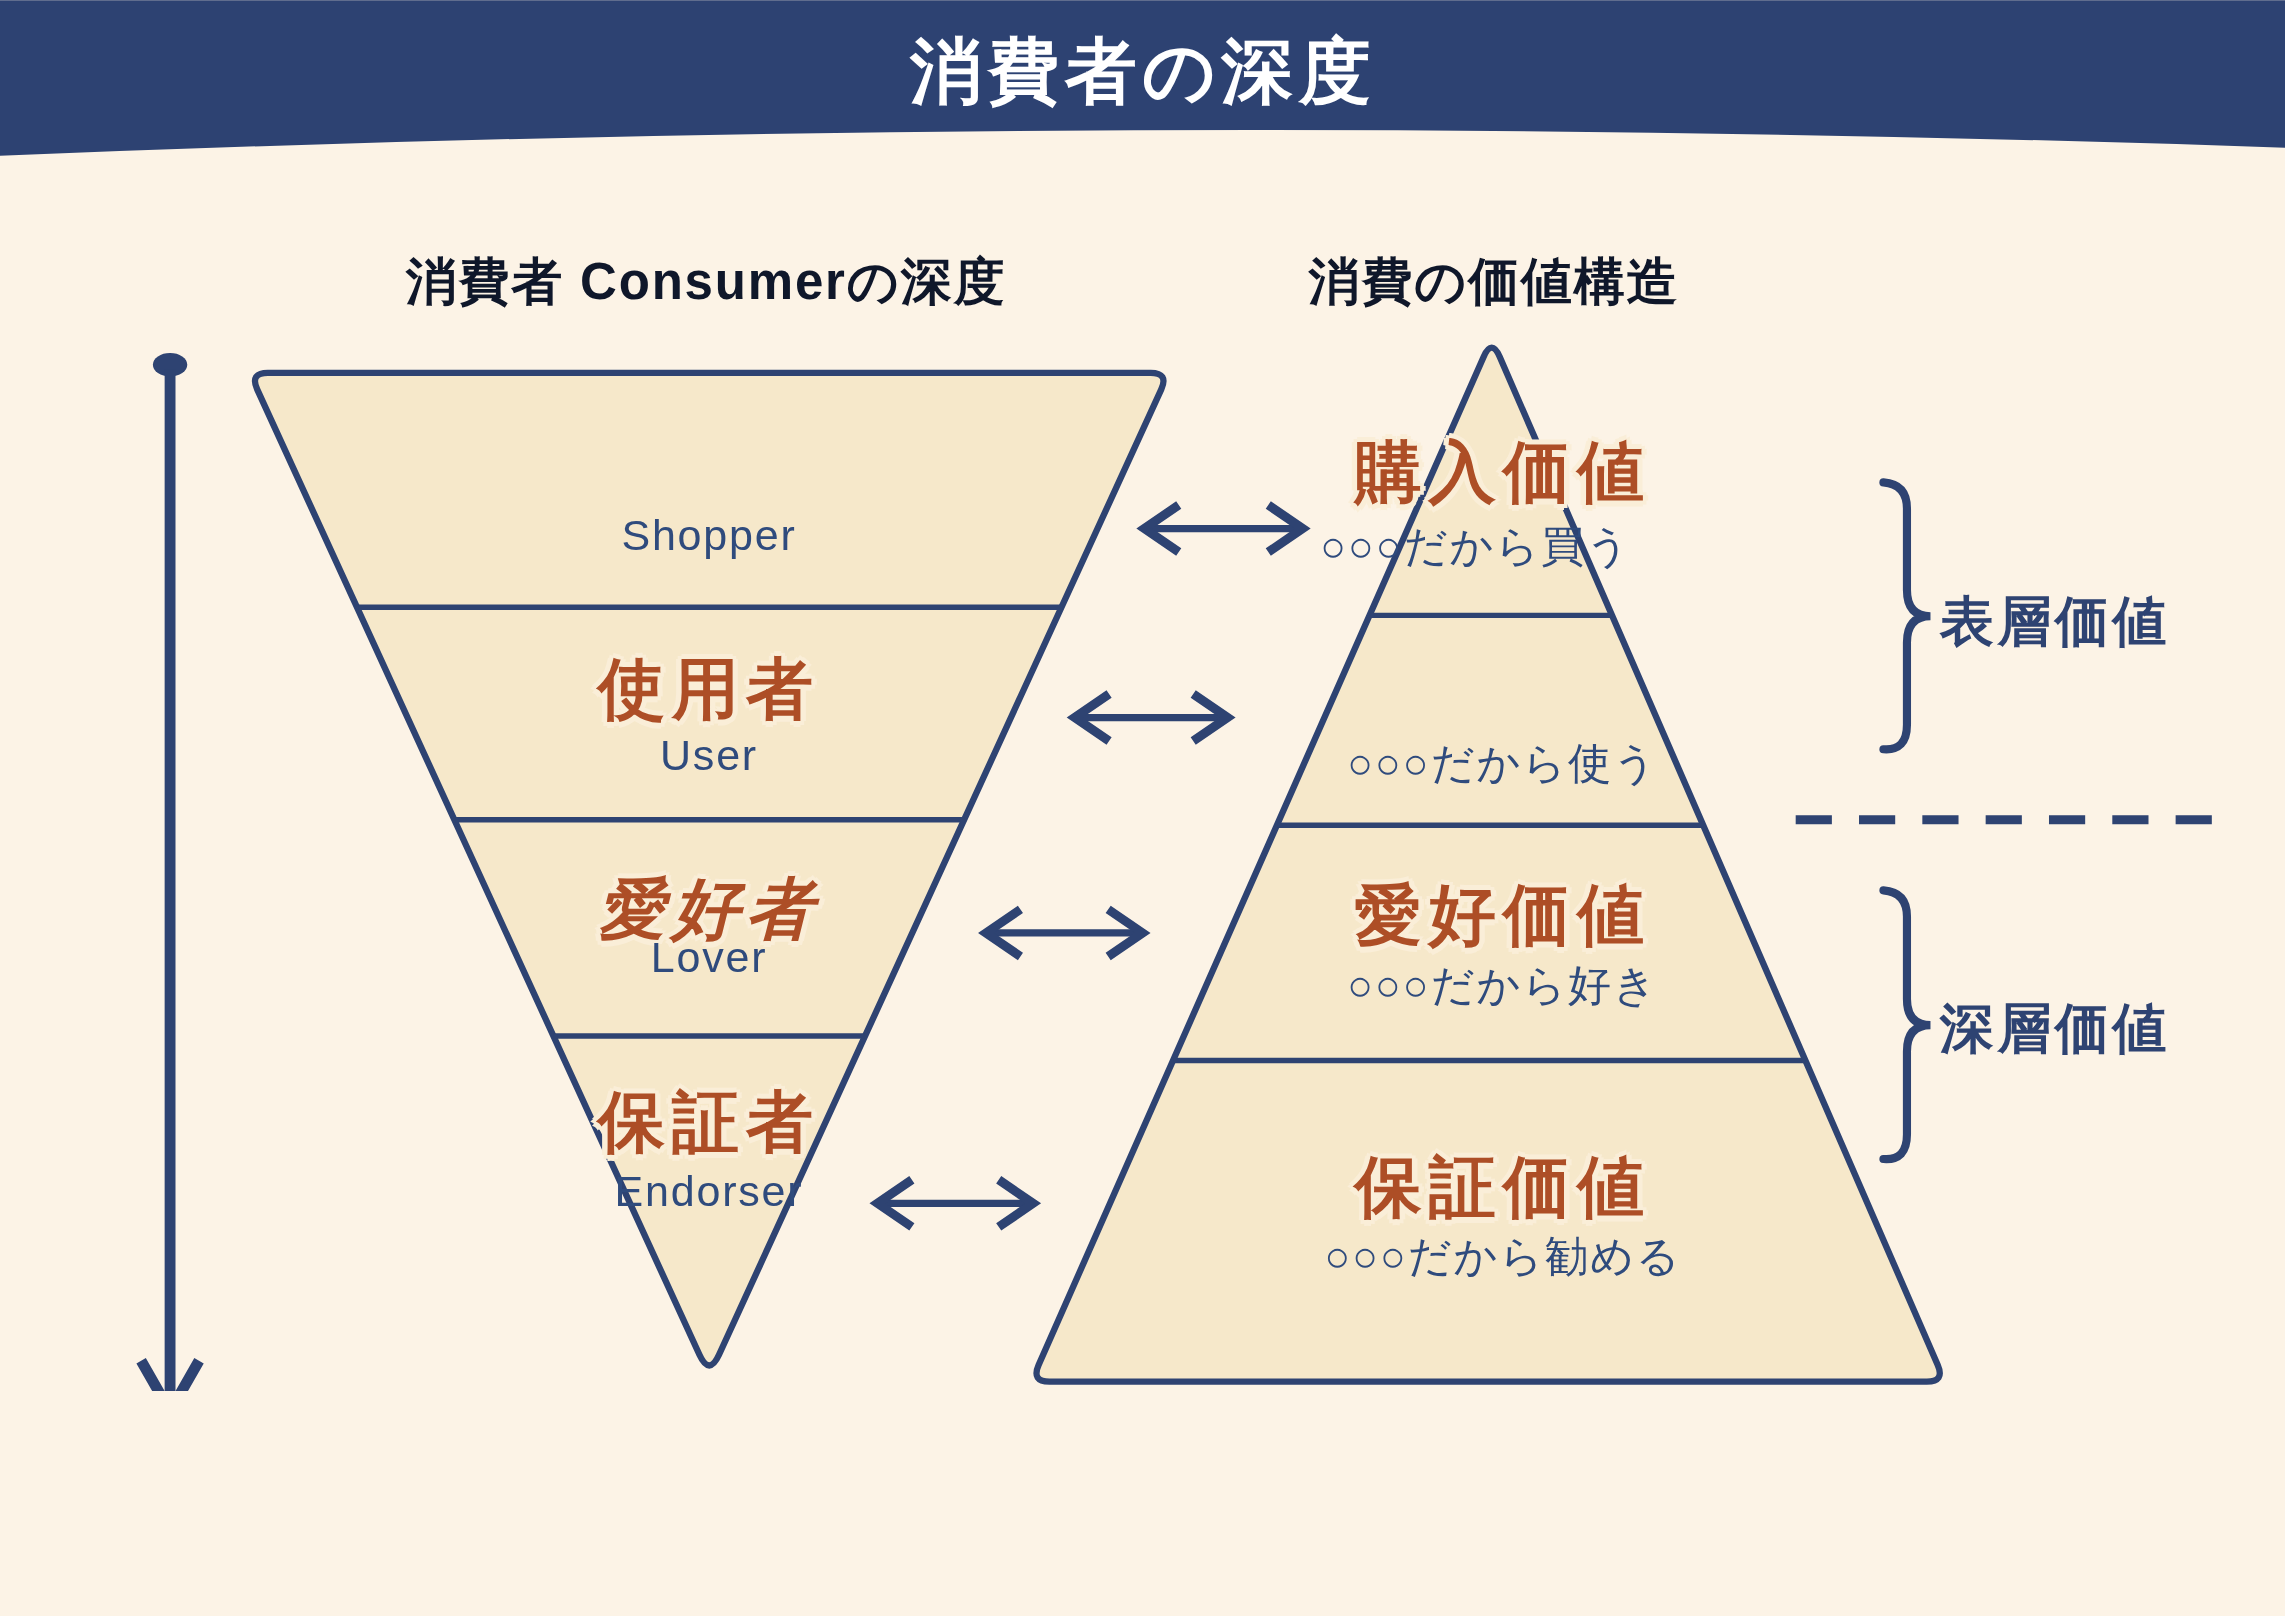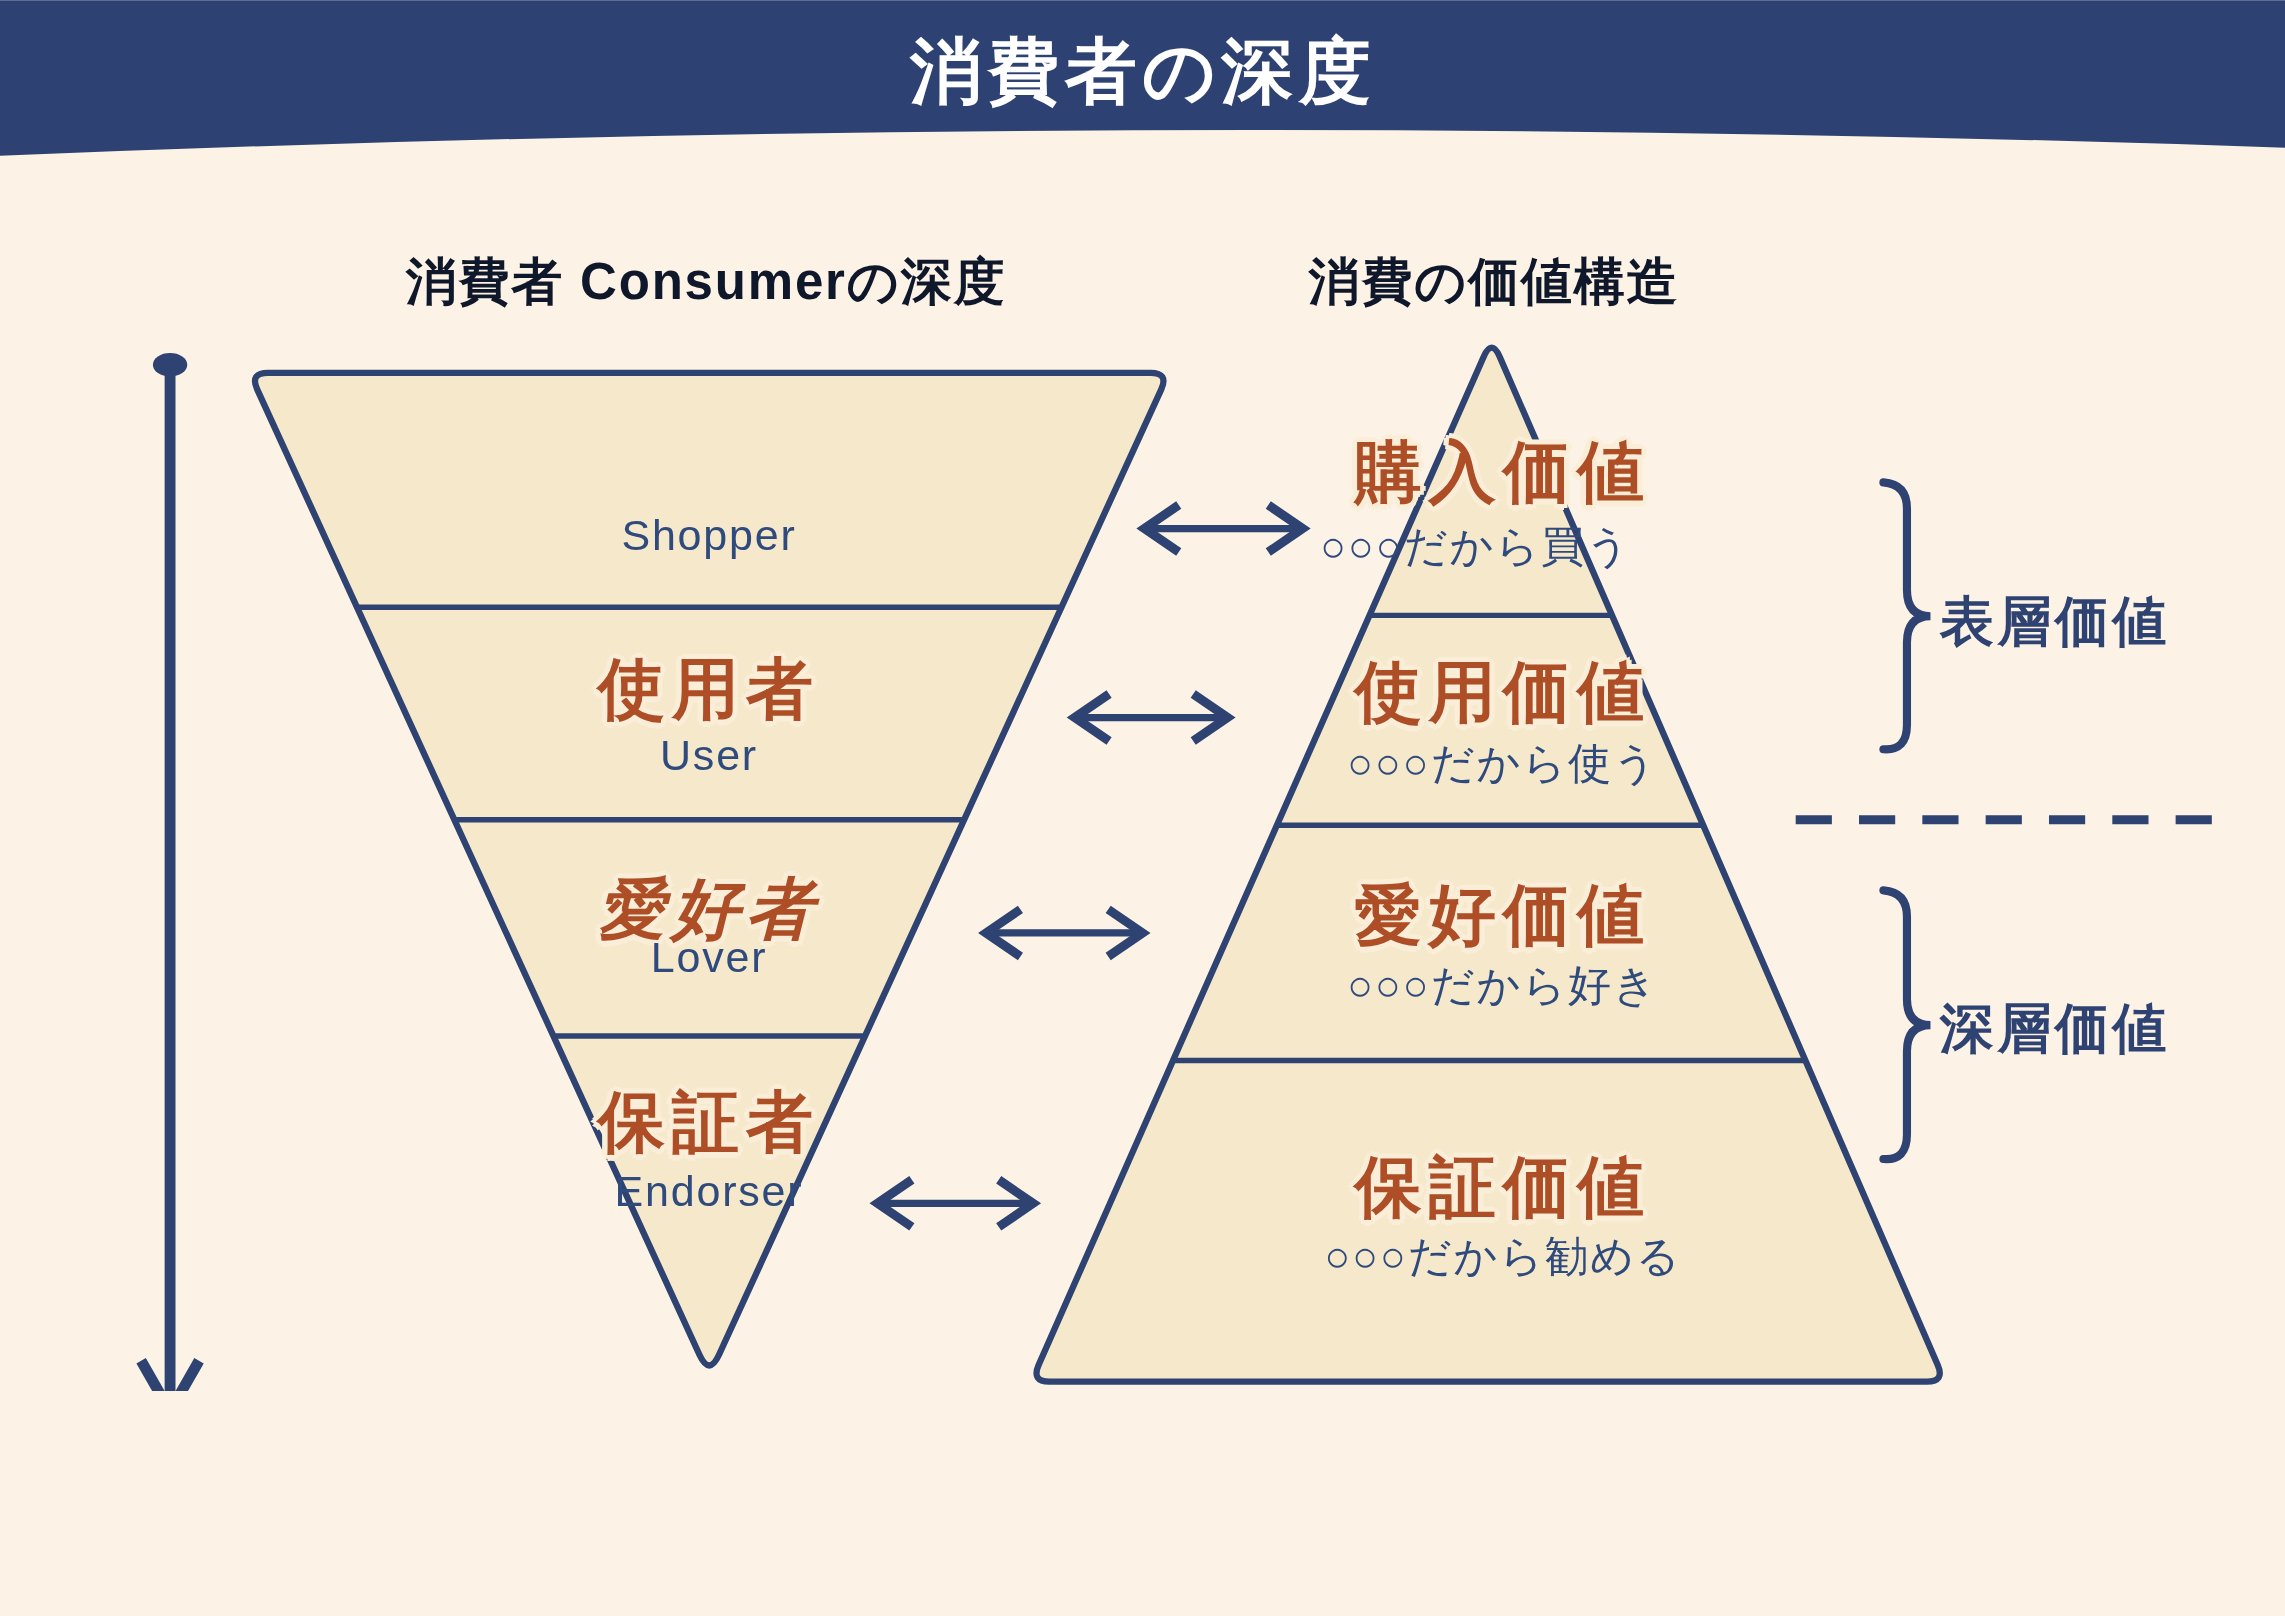--- a/index.html
+++ b/index.html
@@ -134,21 +134,20 @@
 
   <div class="txt lvl-main" style="left:709px; top:909px;font-style:italic;">愛好者</div>
   <div class="txt lvl-sub" style="left:709px; top:958px;">Lover</div>
 
   <div class="txt lvl-main" style="left:709px; top:1122px;">保証者</div>
   <div class="txt lvl-sub" style="left:709px; top:1192px;">Endorser</div>
 
   <div class="txt lvl-main" style="left:1503px; top:472px;">購入価値</div>
   <div class="txt lvl-sub" style="left:1450px; top:547px;margin-left:26px;">○○○だから買う</div>
 
-  <div class="txt lvl-main" style="left:1503px; top:692px;">使用価値</div>
   <div class="txt lvl-sub" style="left:1503px; top:764px;">○○○だから使う</div>
 
   <div class="txt lvl-main" style="left:1503px; top:915px;">愛好価値</div>
   <div class="txt lvl-sub" style="left:1503px; top:986px;">○○○だから好き</div>
 
   <div class="txt lvl-main" style="left:1503px; top:1187px;">保証価値</div>
   <div class="txt lvl-sub" style="left:1503px; top:1257px;">○○○だから勧める</div>
 
   <div class="txt brace-label" style="left:2055px; top:622px;">表層価値</div>
   <div class="txt brace-label" style="left:2055px; top:1029px;">深層価値</div>

